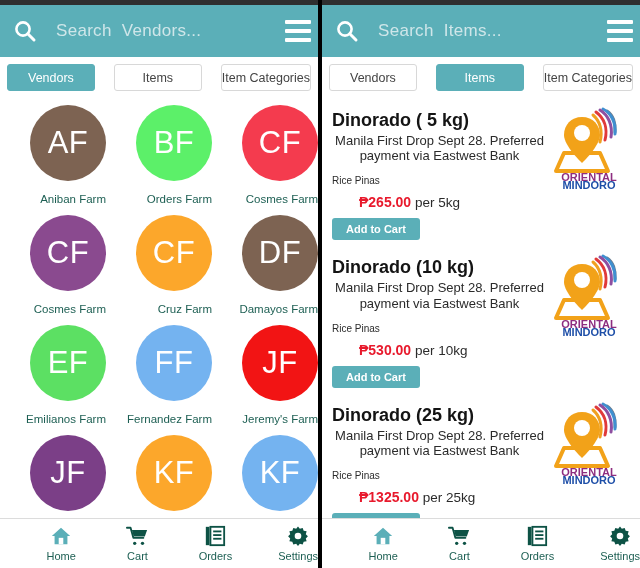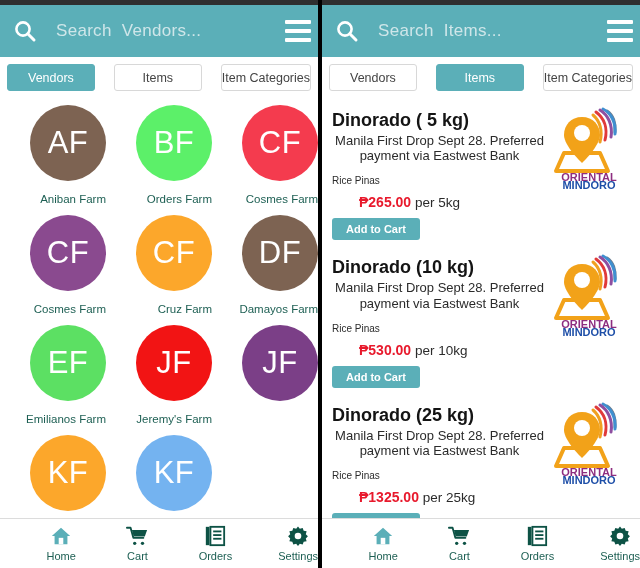--- a/index.html
+++ b/index.html
@@ -287,20 +287,24 @@
             <div class="avatar" style="background: rgb(252, 167, 43);">CF</div>
             <div class="vendor-name">Cruz Farm</div>
           </div>
           <div class="vendor-cell">
             <div class="avatar" style="background: rgb(125, 99, 82);">DF</div>
             <div class="vendor-name">Damayos Farm</div>
           </div>
           <div class="vendor-cell">
             <div class="avatar" style="background: rgb(92, 224, 99);">EF</div>
             <div class="vendor-name">Emilianos Farm</div>
+          </div>
+          <div class="vendor-cell">
+            <div class="avatar" style="background: rgb(116, 179, 240);">FF</div>
+            <div class="vendor-name">Fernandez Farm</div>
           </div>
           <div class="vendor-cell">
             <div class="avatar" style="background: rgb(242, 20, 20);">JF</div>
             <div class="vendor-name">Jeremy's Farm</div>
           </div>
           <div class="vendor-cell">
             <div class="avatar" style="background: rgb(123, 63, 135);">JF</div>
             <div class="vendor-name"></div>
           </div>
           <div class="vendor-cell">

